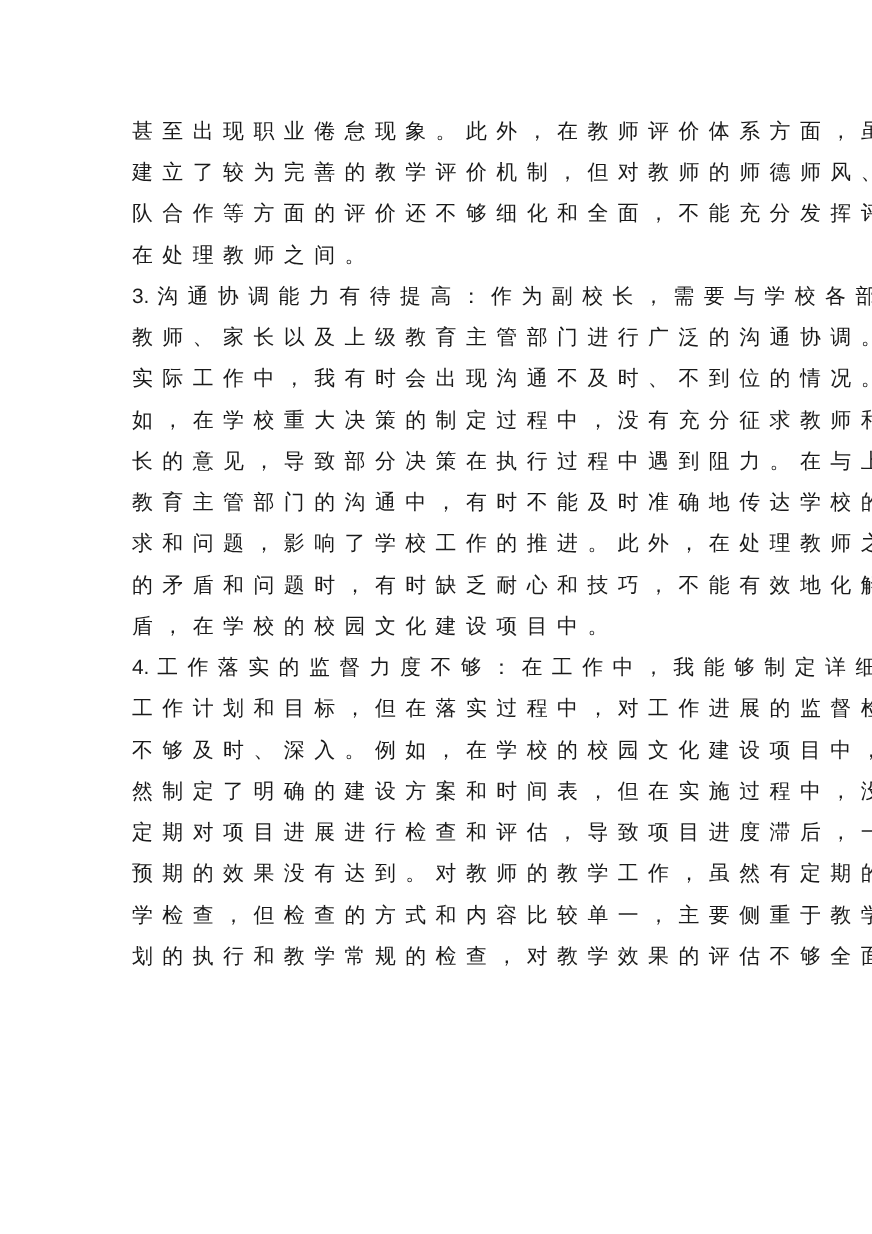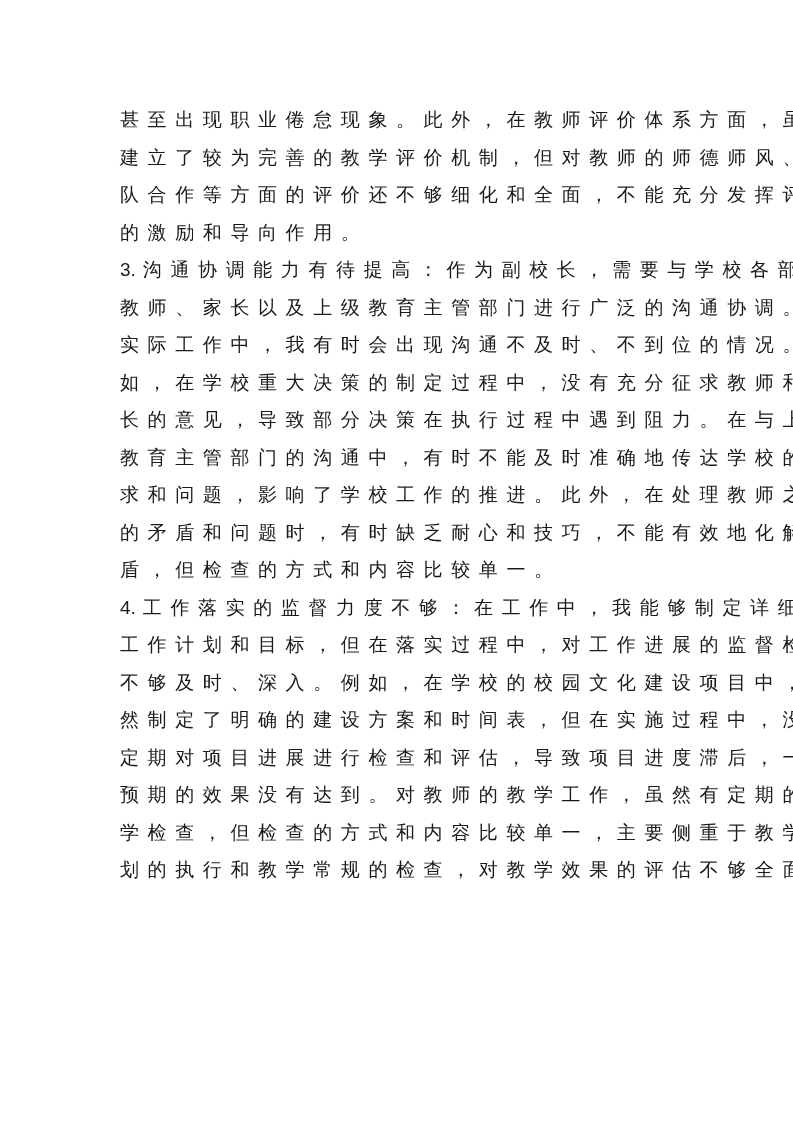--- a/index.html
+++ b/index.html
@@ -35,31 +35,31 @@
     }
   </style>
 </head>
 <body>
 
 <div class="page">
 
   <div class="line">甚至出现职业倦怠现象。此外，在教师评价体系方面，虽然</div>
   <div class="line">建立了较为完善的教学评价机制，但对教师的师德师风、团</div>
   <div class="line">队合作等方面的评价还不够细化和全面，不能充分发挥评价</div>
-  <div class="line">的激励和导向作用。</div>
+  <div class="line">在处理教师之间。</div>
 
   <div class="line"><span class="num">3.</span><span>沟通协调能力有待提高：作为副校长，需要与学校各部门、</span></div>
   <div class="line">教师、家长以及上级教育主管部门进行广泛的沟通协调。在</div>
   <div class="line">实际工作中，我有时会出现沟通不及时、不到位的情况。例</div>
   <div class="line">如，在学校重大决策的制定过程中，没有充分征求教师和家</div>
   <div class="line">长的意见，导致部分决策在执行过程中遇到阻力。在与上级</div>
   <div class="line">教育主管部门的沟通中，有时不能及时准确地传达学校的需</div>
   <div class="line">求和问题，影响了学校工作的推进。此外，在处理教师之间</div>
   <div class="line">的矛盾和问题时，有时缺乏耐心和技巧，不能有效地化解矛</div>
-  <div class="line">盾，但检查的方式和内容比较单一。</div>
+  <div class="line">盾，在学校的校园文化建设项目中。</div>
 
   <div class="line"><span class="num">4.</span><span>工作落实的监督力度不够：在工作中，我能够制定详细的</span></div>
   <div class="line">工作计划和目标，但在落实过程中，对工作进展的监督检查</div>
   <div class="line">不够及时、深入。例如，在学校的校园文化建设项目中，虽</div>
   <div class="line">然制定了明确的建设方案和时间表，但在实施过程中，没有</div>
   <div class="line">定期对项目进展进行检查和评估，导致项目进度滞后，一些</div>
   <div class="line">预期的效果没有达到。对教师的教学工作，虽然有定期的教</div>
   <div class="line">学检查，但检查的方式和内容比较单一，主要侧重于教学计</div>
   <div class="line">划的执行和教学常规的检查，对教学效果的评估不够全面和</div>
 </div>

